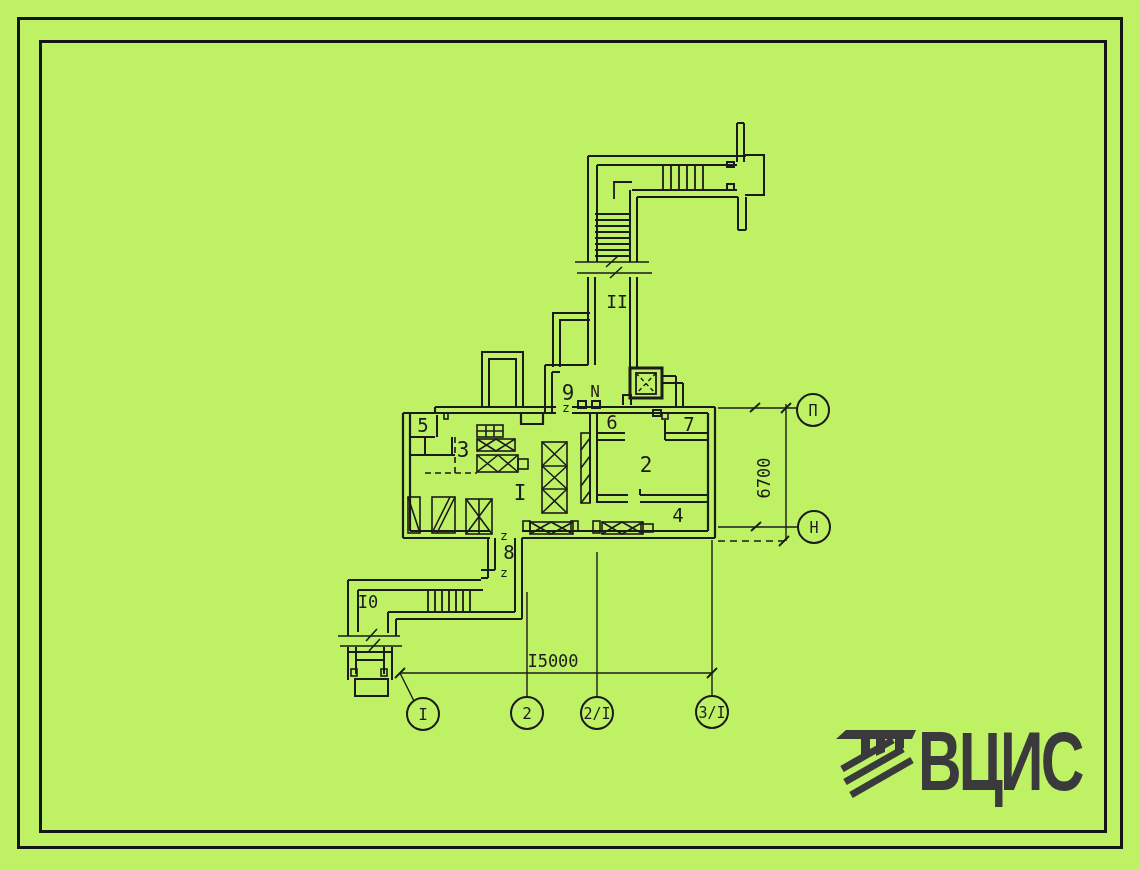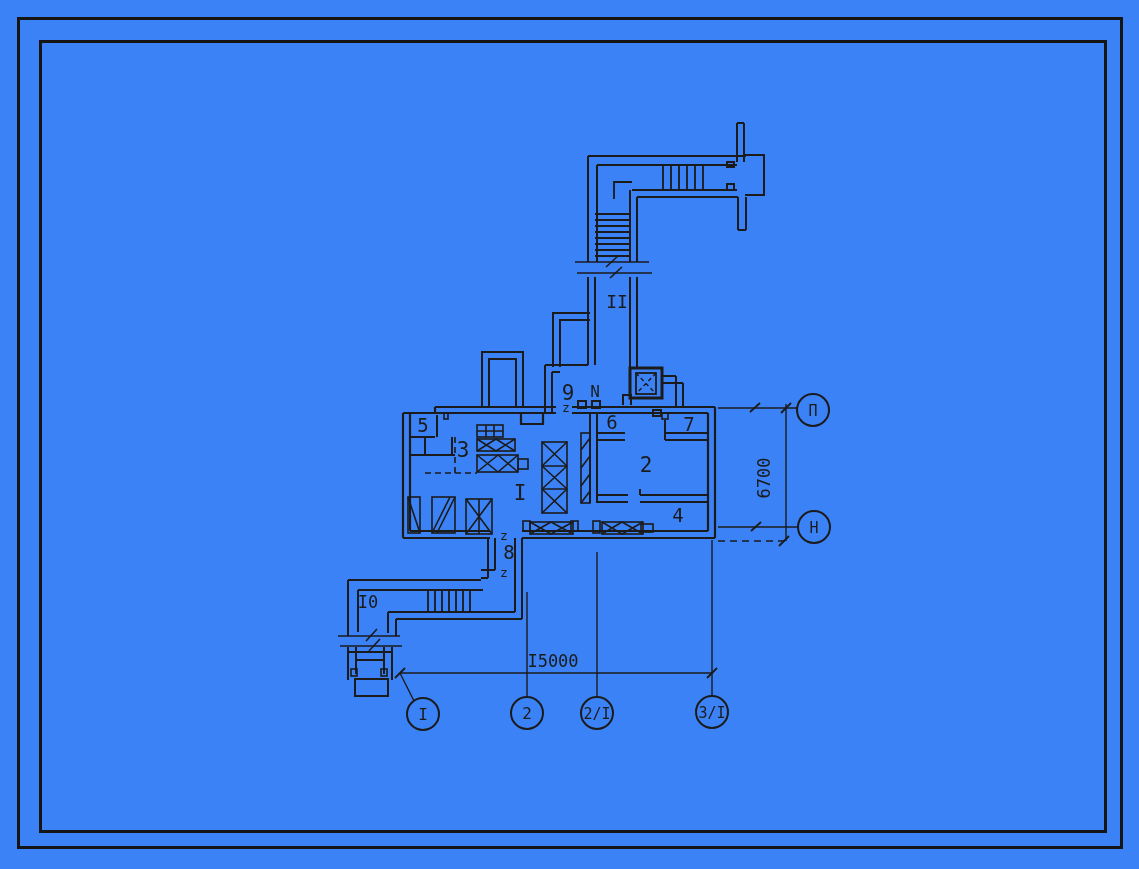--- a/index.html
+++ b/index.html
@@ -1,16 +1,16 @@
 <!DOCTYPE html>
 <html><head>
 <meta charset="utf-8">
 <style>
   html,body{margin:0;padding:0;background:#ffffff;}
-  #stage{position:relative;width:1139px;height:869px;background:#3b82f6;overflow:hidden;
+  #stage{position:relative;width:1139px;height:869px;background:#bef264;overflow:hidden;
          font-family:"DejaVu Sans Mono",monospace;}
   .frame{position:absolute;box-sizing:border-box;border:3px solid #151515;background:transparent;}
   #frame-outer{left:17px;top:17px;width:1106px;height:832px;}
   #frame-inner{left:39px;top:40px;width:1068px;height:793px;}
   #plan-svg{position:absolute;left:0;top:0;}
   .lbl{fill:#1b1b1b;stroke:none;font-family:"DejaVu Sans Mono",monospace;}
   #logo{position:absolute;left:830px;top:720px;width:260px;height:90px;}
   #logo-mark{position:absolute;left:0;top:2px;}
   #logo-text{position:absolute;left:88px;top:-2px;line-height:86px;
              font-family:"Liberation Sans",sans-serif;font-weight:700;font-size:84px;
@@ -200,13 +200,29 @@
         <circle cx="813" cy="410" r="16"></circle>
         <text class="lbl" x="813" y="416" font-size="15" text-anchor="middle">П</text>
       </g>
       <g>
         <circle cx="814" cy="527" r="16"></circle>
         <text class="lbl" x="814" y="533" font-size="15" text-anchor="middle">Н</text>
       </g>
     </g>
   </svg>
 
+  <div id="logo">
+    <svg id="logo-mark" width="90" height="80" viewBox="0 0 90 80">
+      <g fill="#3a3a3c" stroke="none">
+        <polygon points="16,8 86,8 82,17 6,17"></polygon>
+        <polygon points="31,17 40,17 40,33 31,37"></polygon>
+        <polygon points="46,17 55,17 55,30 46,34"></polygon>
+        <polygon points="65,17 74,17 74,26 65,30"></polygon>
+      </g>
+      <g stroke="#3a3a3c" stroke-width="7" fill="none">
+        <path d="M12,47 L63,18"></path>
+        <path d="M15,60 L73,27"></path>
+        <path d="M21,73 L82,38"></path>
+      </g>
+    </svg>
+    <div id="logo-text">ВЦИС</div>
+  </div>
 </div>
 
 </body></html>

